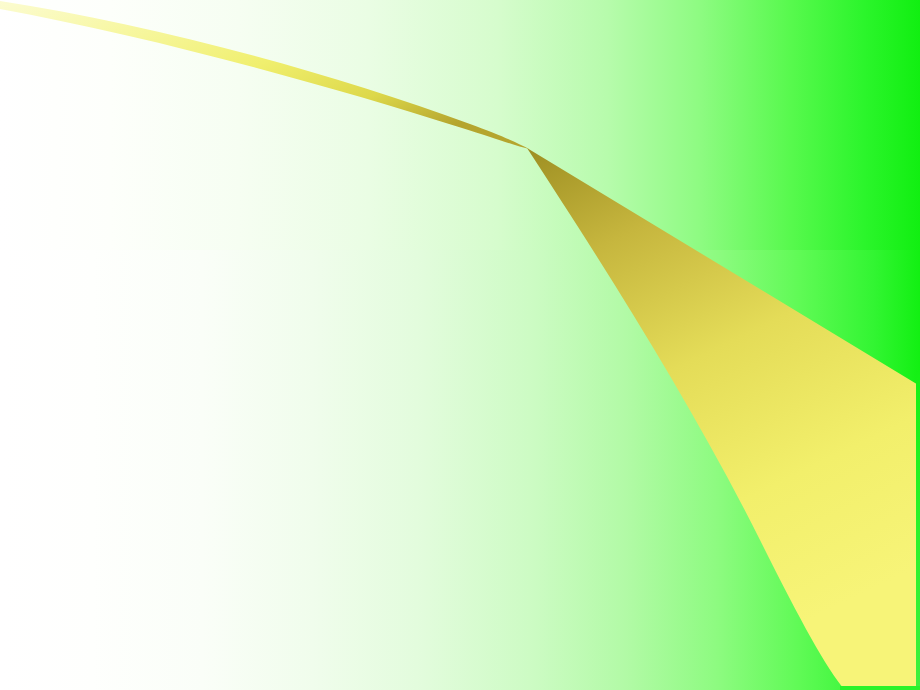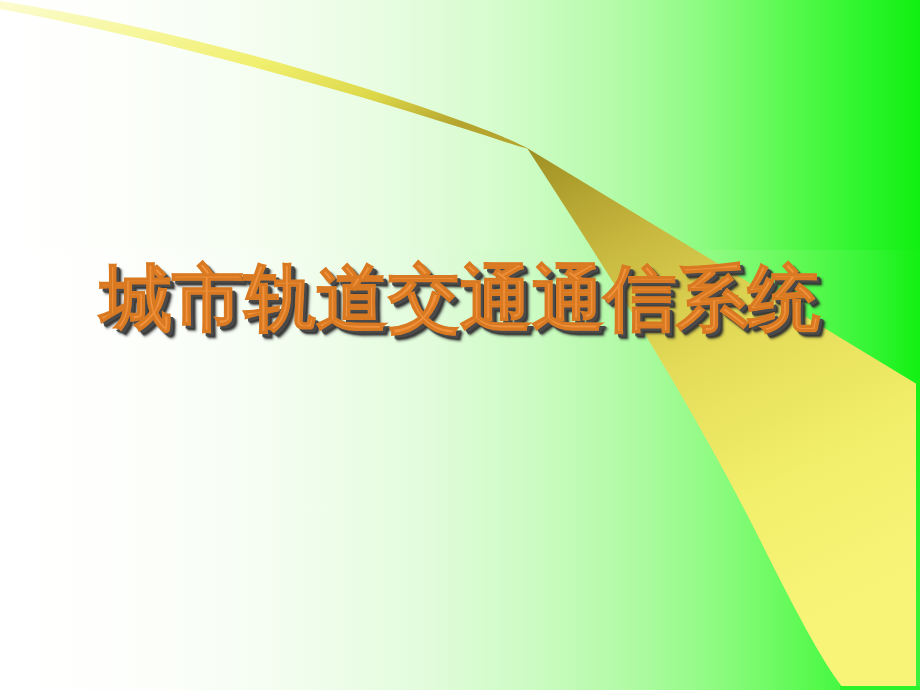--- a/index.html
+++ b/index.html
@@ -146,17 +146,14 @@
                C 324 84, 148 36, 0 9
                Z" fill="url(#arcGrad)"></path>
 
       <rect x="916" y="370" width="4" height="320" fill="url(#greenStripGrad)"></rect>
 
       <rect x="840" y="686" width="80" height="4" fill="#2bf22b"></rect>
 
     </g>
   </svg>
 
-  <div id="title-layer">
-    <h1 id="slide-title">城市轨道交通通信系统</h1>
-  </div>
 
 </div>
 
 </body></html>

